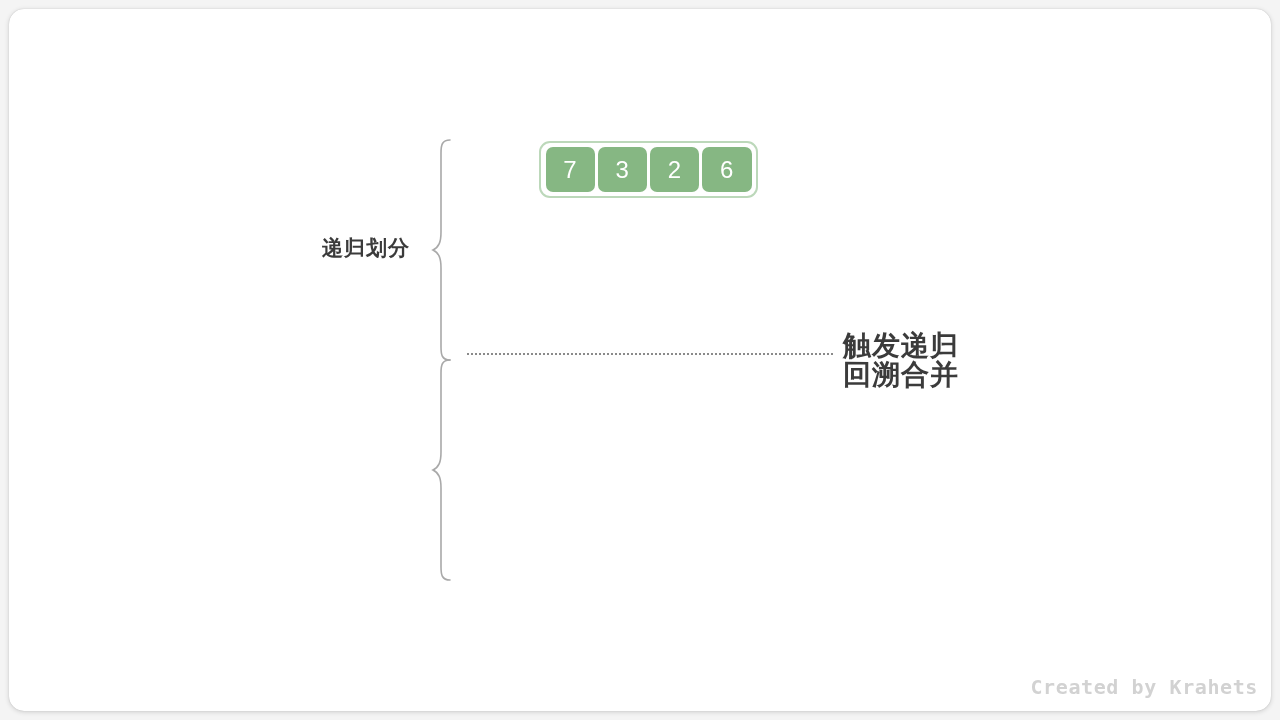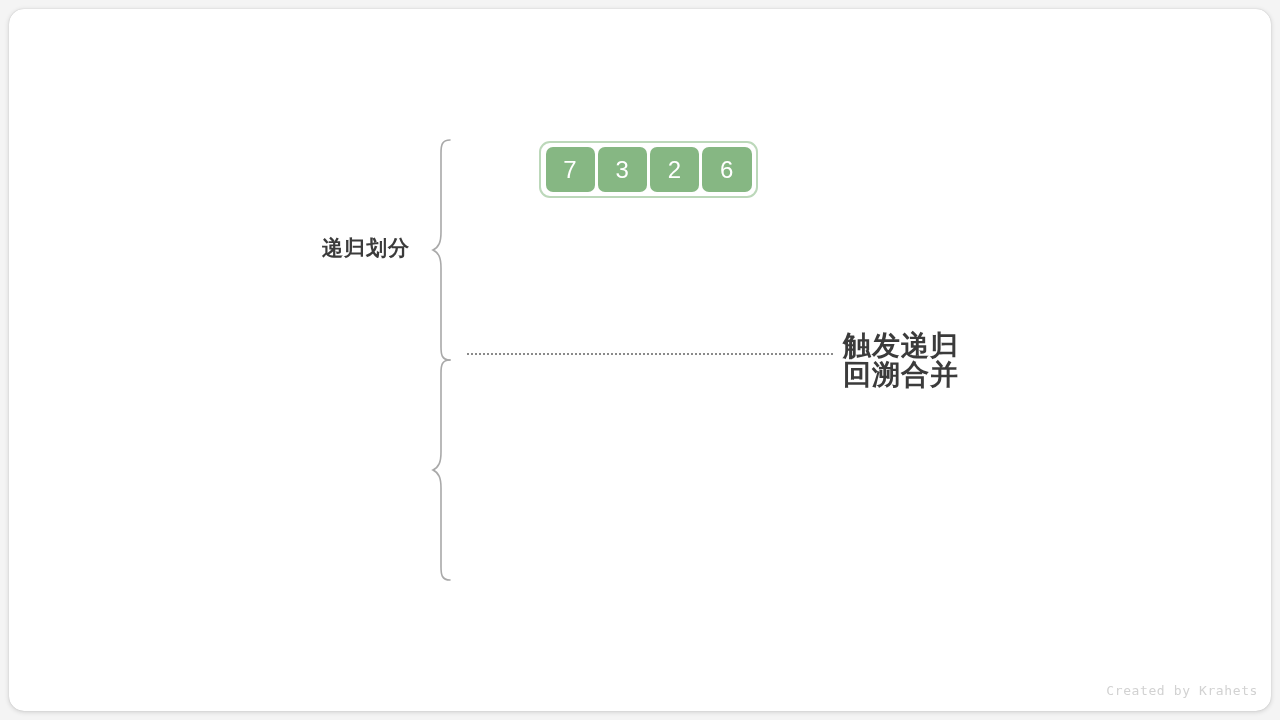--- a/index.html
+++ b/index.html
@@ -114,24 +114,25 @@
     line-height: 29px;
   }
   #terminate-note div { white-space: nowrap; }
 
   
   #credit {
     position: absolute;
     right: 22px;
     bottom: 23px;
     font-family: "DejaVu Sans Mono", "Liberation Mono", monospace;
-    font-size: 13px;
+    font-size: 20px;
     color: #d2d2d2;
     letter-spacing: 0.6px;
     line-height: 1;
+    font-weight: bold;
   }
 </style>
 </head>
 <body>
 
 <div id="stage">
   <div id="card"></div>
 
   <div class="brace" id="brace-top">
     <svg viewBox="0 0 24 224" preserveAspectRatio="none" xmlns="http://www.w3.org/2000/svg">

